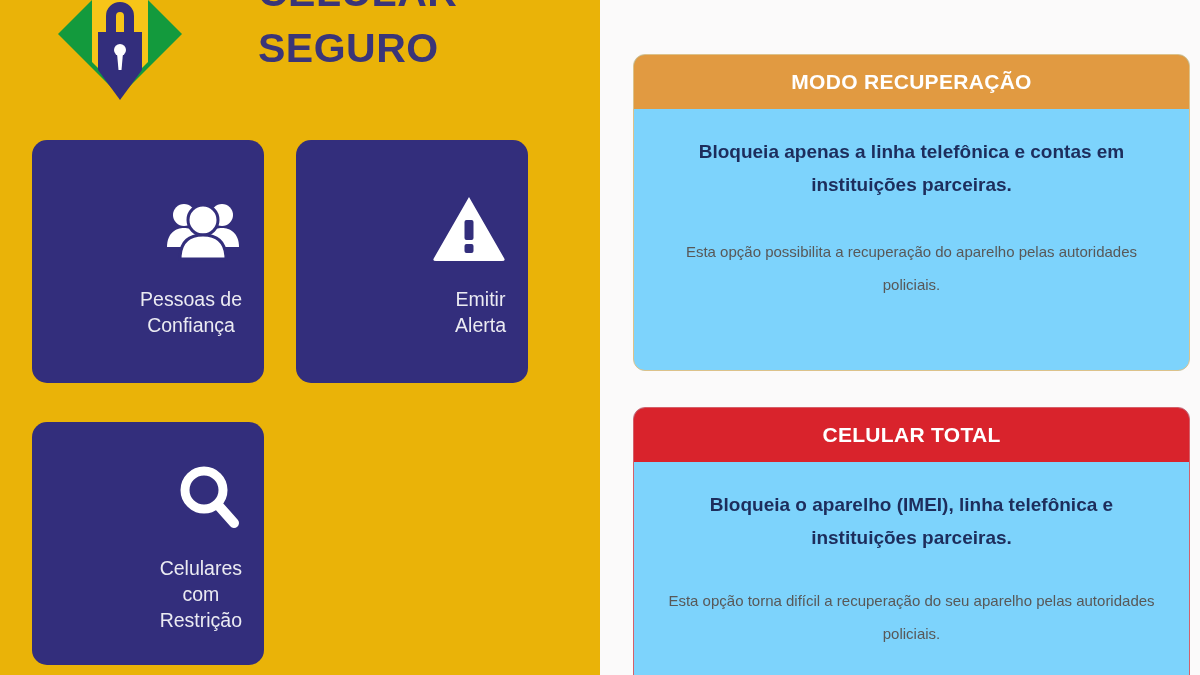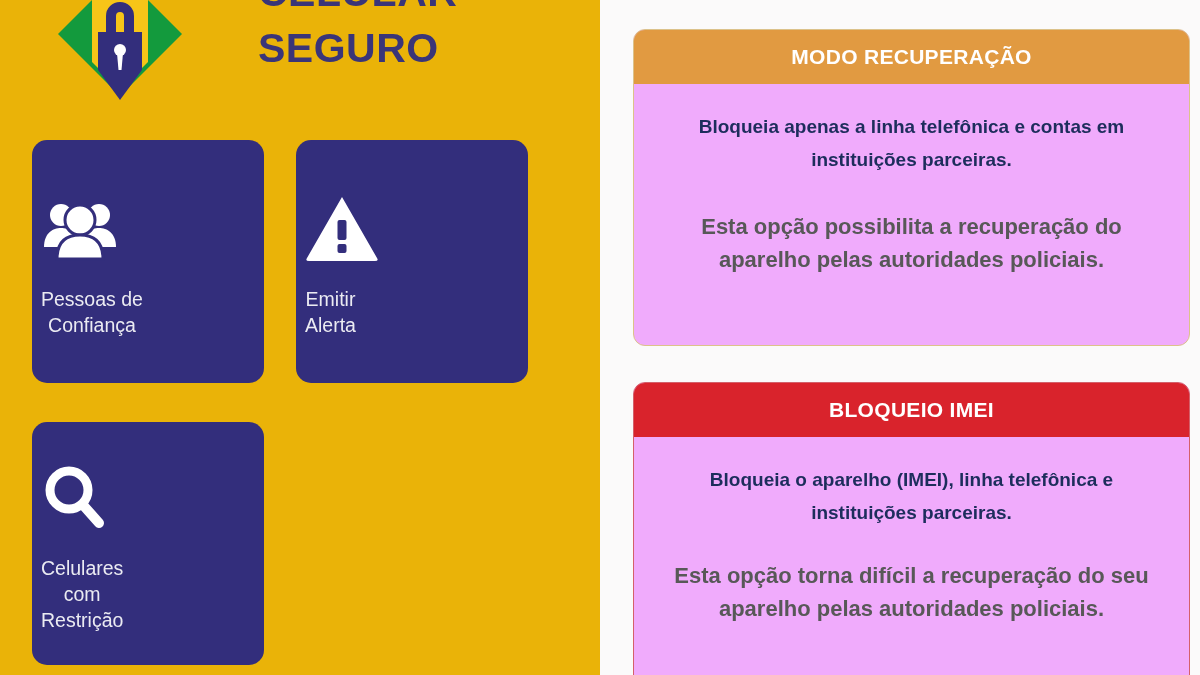--- a/index.html
+++ b/index.html
@@ -65,24 +65,24 @@
     grid-template-rows: 243px 243px;
     column-gap: 32px;
     row-gap: 39px;
   }
 
   .tile {
     background: #332e7c;
     border-radius: 15px;
     display: flex;
     flex-direction: column;
-    align-items: flex-start;
+    align-items: flex-end;
     justify-content: center;
     box-sizing: border-box;
-    padding: 9px;
+    padding: 22px;
     cursor: pointer;
   }
   .tile-icon {
     display: flex;
     align-items: center;
     justify-content: center;
     height: 84px;
     margin-bottom: 16px;
   }
   .tile-label {
@@ -99,23 +99,24 @@
     left: 600px; top: 0;
     width: 600px; height: 675px;
     background: #fbfafa;
   }
 
   .info-card {
     position: absolute;
     left: 33px;
     width: 557px;
     box-sizing: border-box;
-    background: #f0abfc;
+    background: #7dd3fc;
     border-radius: 12px;
     overflow: hidden;
+    margin-top: 25px;
   }
   .info-card.recovery {
     top: 29px;
     height: 317px;
     border: 1.5px solid #dcc28a;
   }
   .info-card.total {
     top: 382px;
     height: 320px;
     border: 1.5px solid #d4606a;
@@ -140,23 +141,23 @@
   }
   .card-line-primary {
     font-size: 19px;
     line-height: 33px;
     font-weight: bold;
     color: #1d2d5c;
     margin: 0 0 34px 0;
   }
   .total .card-line-primary { margin-bottom: 30px; }
   .card-line-secondary {
-    font-size: 22px;
+    font-size: 15px;
     line-height: 33px;
-    font-weight: bold;
+    font-weight: normal;
     color: #585858;
     margin: 0;
   }
 </style>
 </head>
 <body>
 
 <div id="app-panel">
 
   <div id="app-header">
@@ -232,20 +233,20 @@
 
   <div class="info-card recovery">
     <div class="card-header">MODO RECUPERAÇÃO</div>
     <div class="card-body">
       <p class="card-line-primary">Bloqueia apenas a linha telefônica e contas em instituições parceiras.</p>
       <p class="card-line-secondary">Esta opção possibilita a recuperação do aparelho pelas autoridades policiais.</p>
     </div>
   </div>
 
   <div class="info-card total">
-    <div class="card-header">BLOQUEIO IMEI</div>
+    <div class="card-header">CELULAR TOTAL</div>
     <div class="card-body">
       <p class="card-line-primary">Bloqueia o aparelho (IMEI), linha telefônica e instituições parceiras.</p>
       <p class="card-line-secondary">Esta opção torna difícil a recuperação do seu aparelho pelas autoridades policiais.</p>
     </div>
   </div>
 
 </div>
 
 </body></html>

